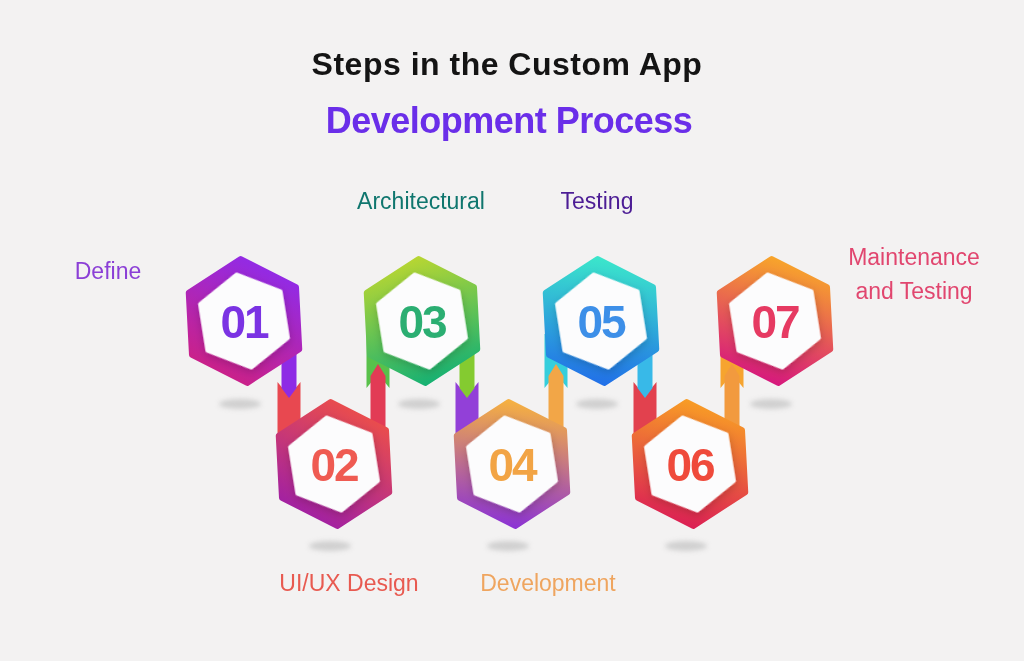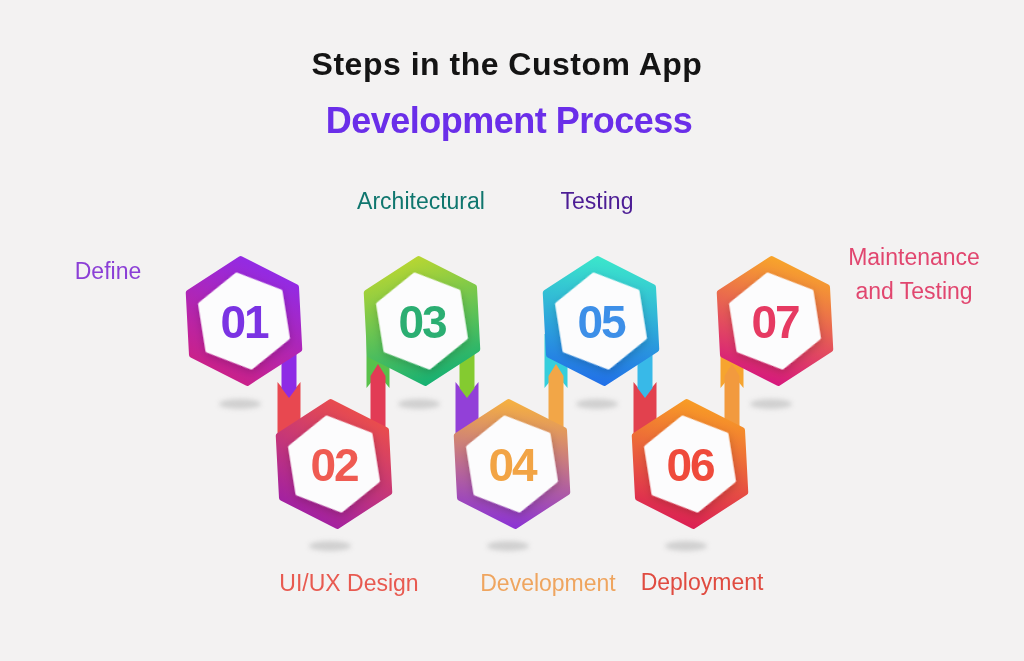--- a/index.html
+++ b/index.html
@@ -152,21 +152,18 @@
   </div>
   <div class="lbl lbl-s3" style="color: #0f766e;">
     <div>Architectural</div>
   </div>
   <div class="lbl lbl-s4" style="color: rgb(239, 165, 95);">
     <div>Development</div>
   </div>
   <div class="lbl lbl-s5" style="color: #4c1d95;">
     <div>Testing</div>
   </div>
-  <div class="lbl lbl-s6" style="color: rgb(224, 75, 64);">
-    <div>Deployment</div>
-  </div>
   <div class="lbl lbl-s7" style="color: rgb(225, 70, 111);">
     <div>Maintenance</div>
     <div>and Testing</div>
   </div>
 
 </div>
 
 </body></html>

